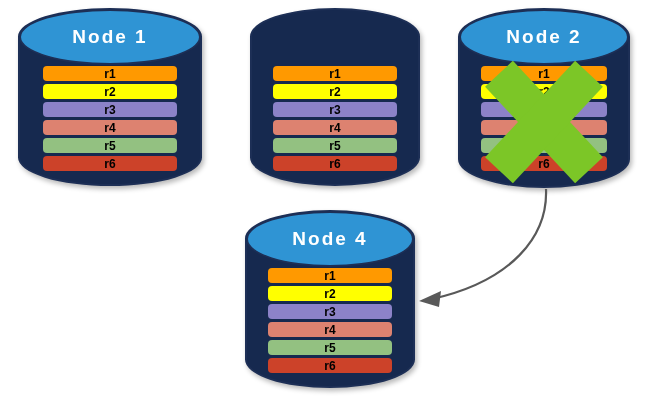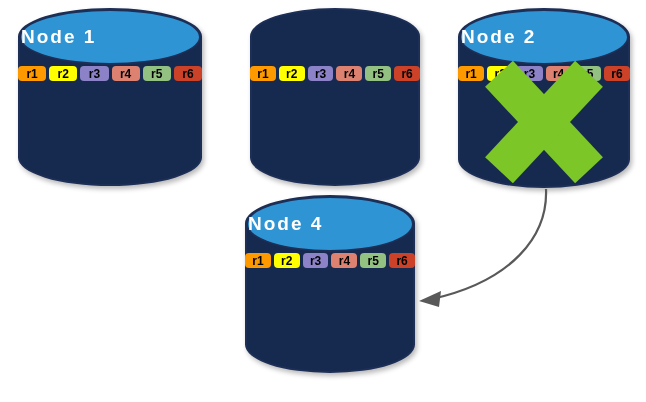--- a/index.html
+++ b/index.html
@@ -37,34 +37,35 @@
     left: 1px;
     top: 1px;
     width: calc(100% - 2px);
     height: 56px;
     background: #2f94d4;
     border: 2px solid #1d2f56;
     border-radius: 50%;
     box-sizing: border-box;
     display: flex;
     align-items: center;
+    justify-content: center;
   }
   .node-title {
     color: #ffffff;
     font-size: 19px;
     font-weight: bold;
     letter-spacing: 2px;
     white-space: nowrap;
   }
   .rows {
     position: absolute;
     left: 0;
     right: 0;
     display: flex;
-    flex-direction: row;
+    flex-direction: column;
     align-items: center;
     gap: 3px;
   }
   .row {
     width: 73%;
     height: 15px;
     border-radius: 4px;
     display: flex;
     align-items: center;
     justify-content: center;
@@ -183,21 +184,21 @@
       <div class="row" style="background:#cc4229;">
         <span>r6</span>
       </div>
     </div>
     <div class="cross" style="left:12px; top:46px; width:148px; height:136px;">
       <div class="cross-bar a"></div>
       <div class="cross-bar b"></div>
     </div>
   </div>
 
-  <div class="node" style="left:245px; top:195px; width:170px; height:178px;">
+  <div class="node" style="left:245px; top:210px; width:170px; height:178px;">
     <div class="node-body"></div>
     <div class="node-top">
       <span class="node-title">Node  4</span>
     </div>
     <div class="rows" style="top:58px;">
       <div class="row" style="background:#ff9900;">
         <span>r1</span>
       </div>
       <div class="row" style="background:#ffff00;">
         <span>r2</span>

